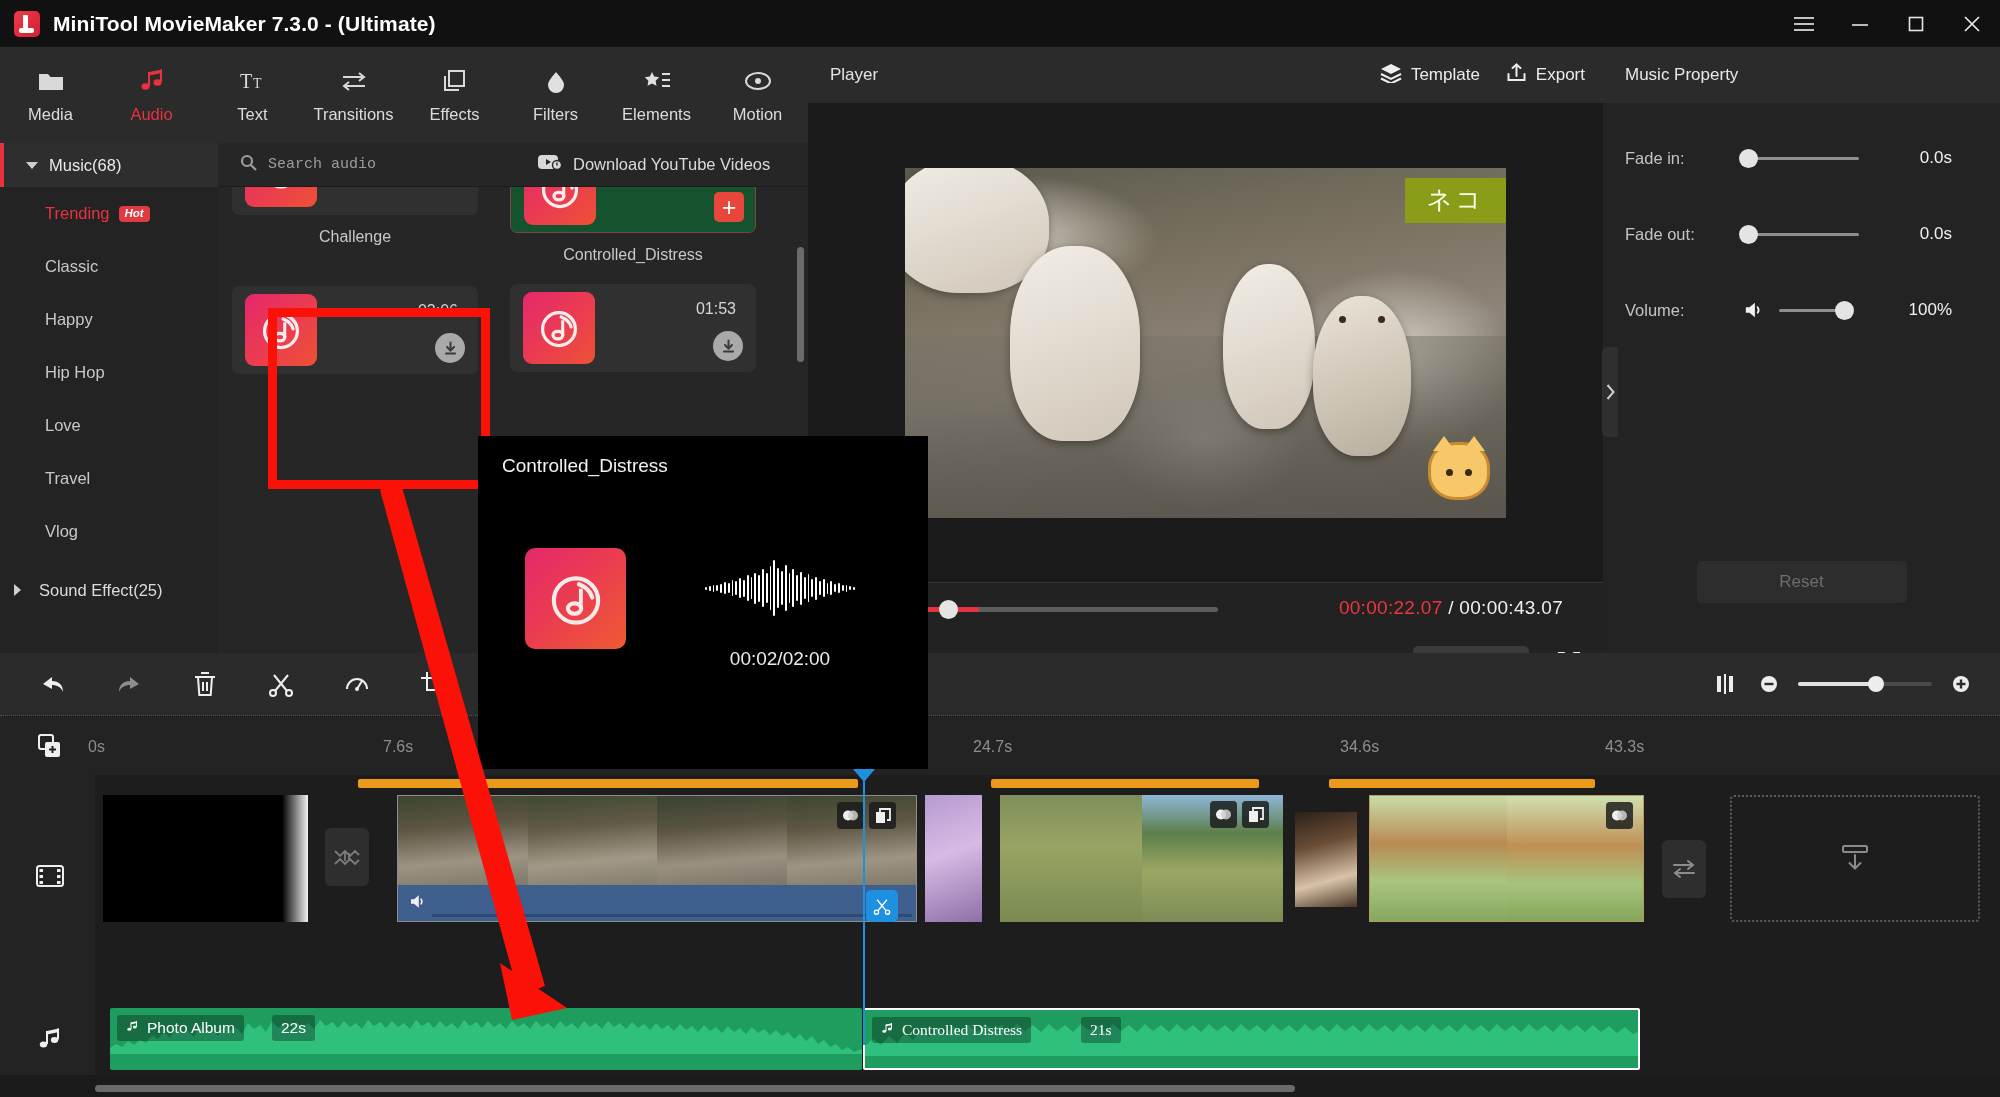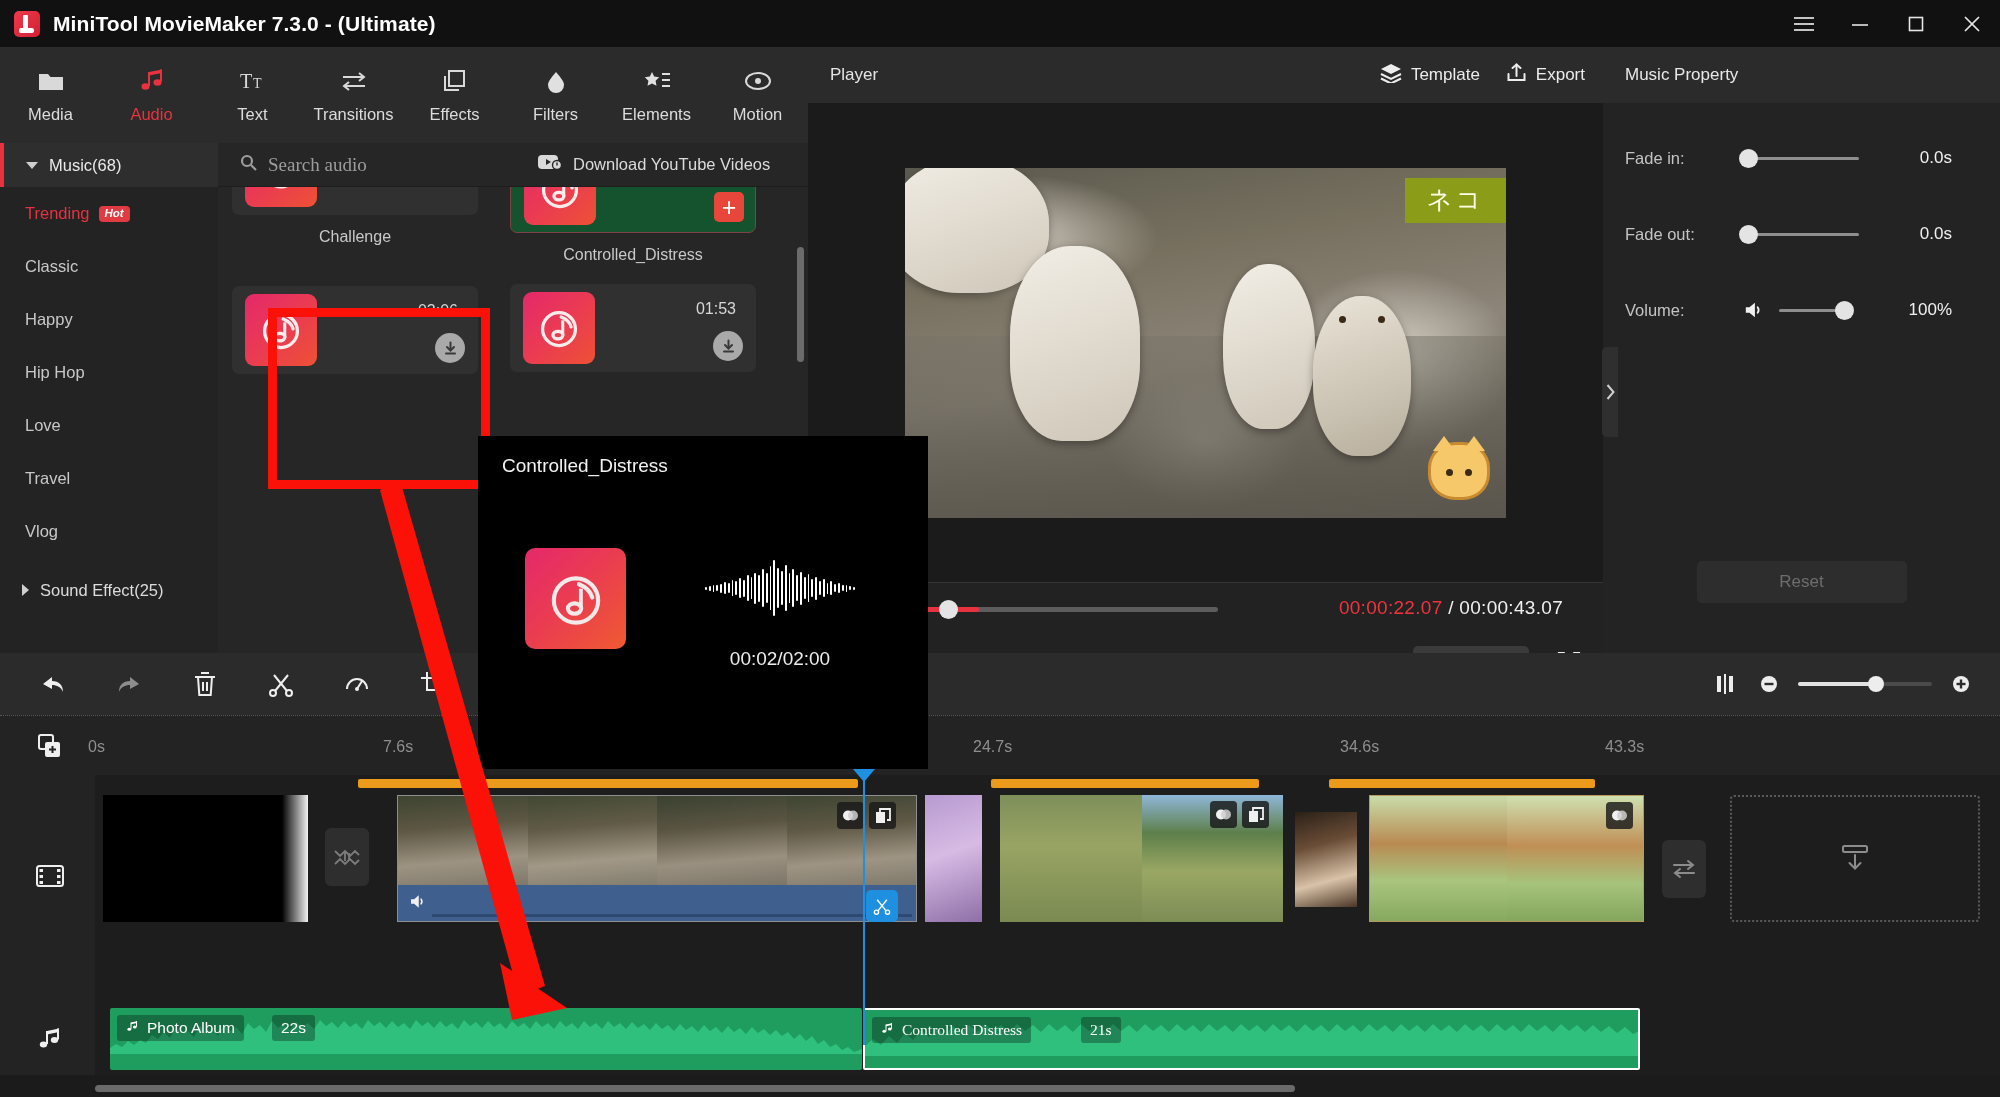--- a/index.html
+++ b/index.html
@@ -59,49 +59,49 @@
   .catpanel {
     position: absolute; left: 0; top: 143px; width: 218px; height: 510px;
     background: #232323;
   }
   .cat-header {
     height: 44px; background: #2e2e2e; display: flex; align-items: center;
     padding-left: 22px; gap: 11px; border-left: 4px solid #e8323f;
     font-size: 16.5px; color: #eaeaea; cursor: pointer;
   }
   .cat-item {
-    height: 53px; display: flex; align-items: center; padding-left: 25px;
+    height: 53px; display: flex; align-items: center; padding-left: 45px;
     font-size: 16.5px; color: #c8c8c8; cursor: pointer; gap: 9px;
   }
   .cat-item.active { color: #e8323f; }
   .hot-badge {
     background: #e03a43; color: #fff; font-size: 11.5px; font-weight: bold;
     font-style: italic; border-radius: 4px; padding: 2px 6px 2.5px; line-height: 1;
   }
   .cat-group {
-    height: 52px; display: flex; align-items: center; padding-left: 22px;
-    font-size: 16.5px; color: #dcdcdc; gap: 11px; cursor: pointer; margin-top: 6px;
+    height: 52px; display: flex; align-items: center; padding-left: 14px;
+    font-size: 16.5px; color: #dcdcdc; gap: 18px; cursor: pointer; margin-top: 6px;
   }
   .tri { width: 0; height: 0; }
   .tri-down { border-left: 6px solid transparent; border-right: 6px solid transparent; border-top: 7px solid #cfcfcf; }
   .tri-right { border-top: 6px solid transparent; border-bottom: 6px solid transparent; border-left: 7px solid #cfcfcf; }
 
   
   .library {
     position: absolute; left: 218px; top: 143px; width: 590px; height: 510px;
     background: #262626;
   }
   .lib-bar {
     height: 44px; display: flex; align-items: center; background: #262626;
     border-bottom: 1px solid #1d1d1d;
   }
   .search-wrap { display:flex; align-items:center; gap:11px; padding-left: 22px; width: 320px; }
   .search-input {
     background: transparent; border: none; outline: none;
-    color: #9d9d9d; font-size: 19px; font-family: Liberation Serif, serif; width: 250px;
+    color: #9d9d9d; font-size: 15px; font-family: Liberation Mono, monospace; width: 250px;
   }
   .search-input::placeholder { color: #9d9d9d; }
   .dl-yt { display:flex; align-items:center; gap:11px; color:#dadada; font-size:16.5px; cursor:pointer; }
 
   .lib-grid {
     position: absolute; left: 0; top: 44px; width: 590px; height: 466px;
     padding: 0 14px; overflow: hidden;
   }
   .grid-inner { display:flex; flex-wrap: wrap; gap: 0 32px; margin-top: -60px; }
   .audio-card { width: 246px; }

